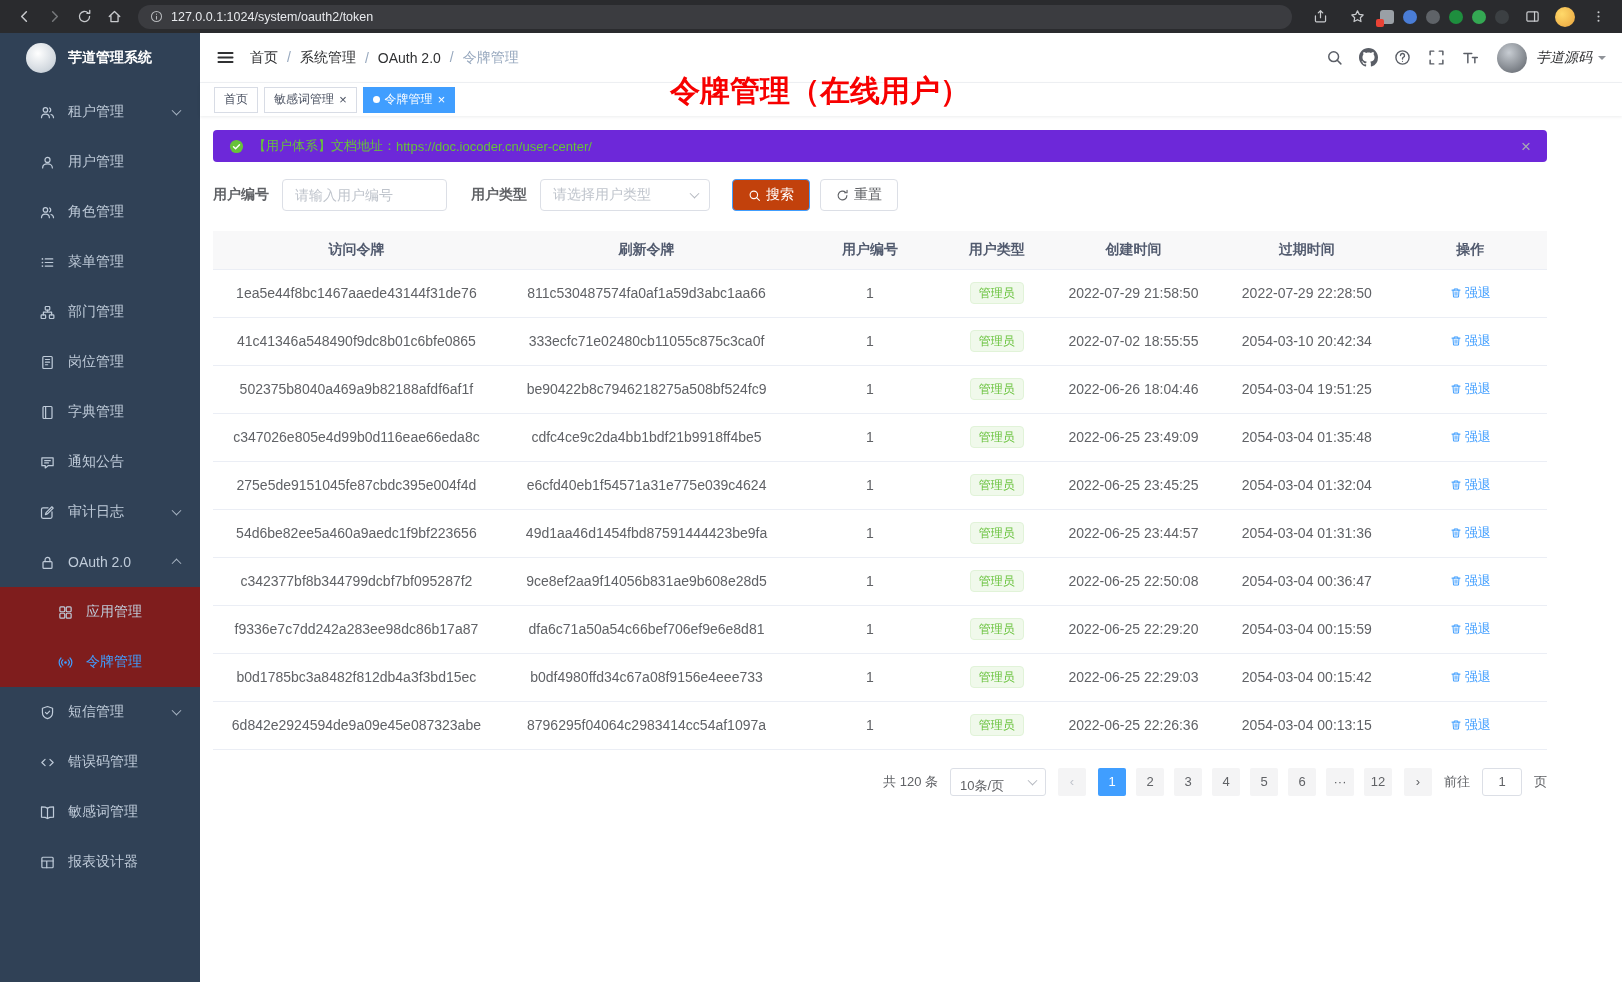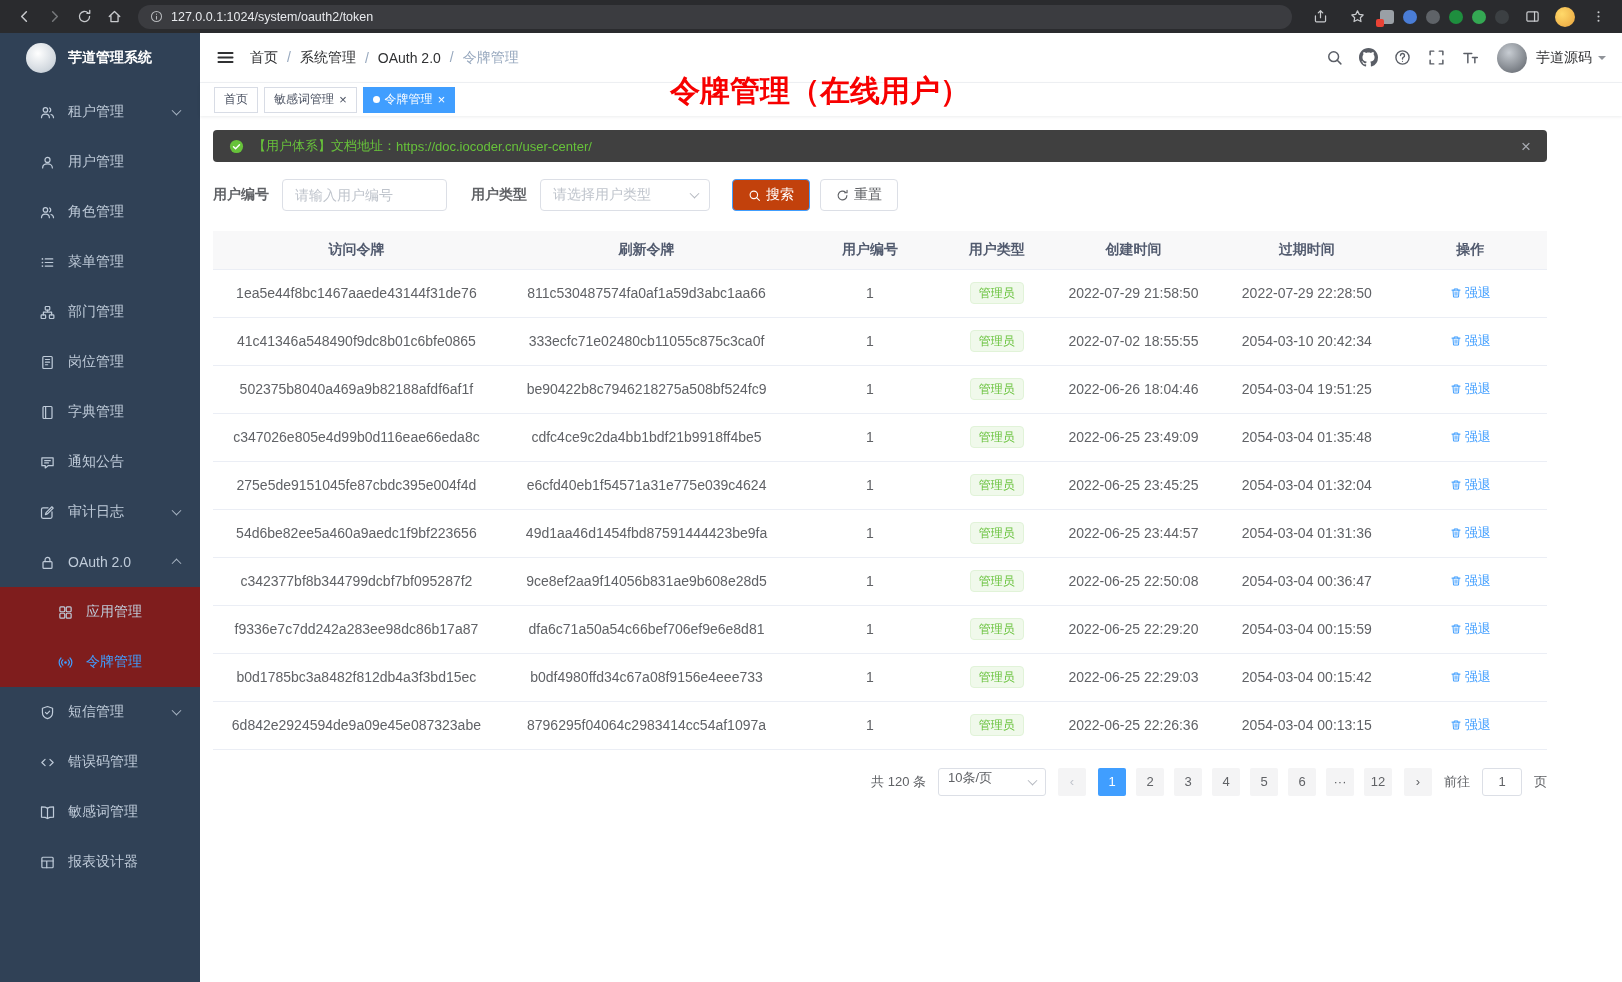--- a/index.html
+++ b/index.html
@@ -40,40 +40,40 @@
 
   
   .main { flex: 1; position: relative; display: flex; flex-direction: column; background: #fff; min-width: 0; }
 
   .navbar { height: 50px; display: flex; align-items: center; padding: 0 16px; background: #fff; border-bottom: 1px solid #f0f2f5; }
   .burger { width: 19px; height: 19px; color: #303133; margin-right: 15px; cursor: pointer; flex-shrink: 0; }
   .breadcrumb { display: flex; align-items: center; font-size: 14px; color: #303133; }
   .crumb { cursor: pointer; }
   .crumb:not(:first-child)::before { content: "/"; color: #97a8be; margin: 0 9px; }
   span.crumb:last-of-type { color: #97a8be; cursor: default; }
-  .nav-right { margin-left: auto; display: flex; align-items: center; }
+  .nav-right { margin-left: auto; display: flex; align-items: center; font-style: italic; }
   .nav-ic-btn { width: 34px; height: 40px; display: flex; align-items: center; justify-content: center; background: none; border: none; color: #5a5e66; }
   .nav-ic { width: 17px; height: 17px; }
   .nav-ic.gh { width: 19px; height: 19px; }
   .nav-avatar { width: 30px; height: 30px; border-radius: 50%; background: radial-gradient(circle at 40% 32%, #c7ccd2, #5a5f66); margin: 0 9px 0 10px; border: none; flex-shrink: 0; }
   .nav-user { font-size: 14px; color: #303133; cursor: pointer; }
   .nav-caret { width: 0; height: 0; border: 4px solid transparent; border-top-color: #909399; margin: 5px 0 0 6px; cursor: pointer; }
 
   
   .tags { height: 33px; display: flex; align-items: center; gap: 6px; padding: 0 14px; background: #fff; box-shadow: 0 1px 3px rgba(0,21,41,.08); position: relative; z-index: 2; }
   .tag { height: 26px; display: inline-flex; align-items: center; gap: 5px; padding: 0 9px; border: 1px solid #d8dce5; background: #fff; color: #495060; font-size: 12px; cursor: pointer; white-space: nowrap; }
   .tag.active { background: #409eff; border-color: #409eff; color: #fff; }
   .dot { width: 7px; height: 7px; border-radius: 50%; background: #fff; display: inline-block; }
   .tclose { display: inline-block; line-height: 1; }
   .tclose::before { content: "×"; font-size: 13px; }
 
   
   .content { padding: 14px 75px 0 13px; position: relative; }
 
-  .alert { height: 32px; background: #404040; border-radius: 4px; display: flex; align-items: center; padding: 0 16px; color: #67c23a; font-size: 13px; }
+  .alert { height: 32px; background: #6d28d9; border-radius: 4px; display: flex; align-items: center; padding: 0 16px; color: #67c23a; font-size: 13px; }
   .alert .ic-check { width: 15px; height: 15px; margin-right: 9px; color: #67c23a; flex-shrink: 0; }
   .alert-link { color: #67c23a; cursor: pointer; text-decoration: none; }
   .alert-close { margin-left: auto; background: none; border: none; color: #a8abb2; line-height: 1; }
   .alert-close::before { content: "×"; font-size: 17px; }
 
   .filters { margin-top: 17px; display: flex; align-items: center; font-size: 14px; }
   .f-label { font-weight: 700; color: #606266; margin-right: 13px; white-space: nowrap; }
   .f-input { width: 165px; height: 32px; border: 1px solid #dcdfe6; border-radius: 4px; padding: 0 12px; font-size: 14px; color: #606266; outline: none; font-family: inherit; }
   .f-input::placeholder { color: #bfc4cc; }
   .f-gap { width: 24px; }
@@ -87,21 +87,21 @@
   
   table.grid { width: 100%; border-collapse: collapse; margin-top: 20px; font-size: 14px; color: #606266; table-layout: fixed; }
   .grid th { background: #f8f8f9; color: #515a6e; font-weight: 700; height: 38px; border-bottom: 1px solid #ebeef5; text-align: center; padding: 0 4px; }
   .grid td { height: 48px; border-bottom: 1px solid #ebeef5; text-align: center; padding: 0 4px; overflow: hidden; white-space: nowrap; }
   .badge { display: inline-block; background: #f0f9eb; border: 1px solid #e1f3d8; color: #67c23a; font-size: 12px; line-height: 18px; padding: 1px 8px; border-radius: 4px; }
   .action { color: #409eff; font-size: 13px; display: inline-flex; align-items: center; gap: 3px; cursor: pointer; }
   .action .ic { width: 12px; height: 12px; }
 
   
   .pager { display: flex; align-items: center; justify-content: flex-end; gap: 12px; margin-top: 18px; font-size: 13px; color: #606266; }
-  .pg-select { position: relative; width: 108px; height: 28px; border: 1px solid #dcdfe6; border-radius: 3px; display: flex; align-items: flex-start; padding: 0 24px 0 9px; color: #606266; cursor: pointer; }
+  .pg-select { position: relative; width: 96px; height: 28px; border: 1px solid #dcdfe6; border-radius: 3px; display: flex; align-items: flex-end; padding: 0 24px 0 9px; color: #606266; cursor: pointer; }
   .pg-select .sel-caret { right: 9px; }
   .pages { display: flex; gap: 10px; align-items: center; }
   .pg, .pg-nav { min-width: 28px; height: 28px; background: #f4f4f5; border: none; border-radius: 2px; color: #606266; font-size: 13px; display: inline-flex; align-items: center; justify-content: center; padding: 0 6px; }
   .pg.active { background: #409eff; color: #fff; }
   .pg-nav.disabled { color: #c0c4cc; cursor: default; }
   .goto-input { width: 40px; height: 28px; border: 1px solid #dcdfe6; border-radius: 3px; text-align: center; font-size: 13px; color: #606266; outline: none; }
 
   
   .annotation { position: absolute; top: 38px; left: 470px; color: #f70000; font-size: 30px; font-weight: 700; z-index: 20; pointer-events: none; white-space: nowrap; }
 </style>

